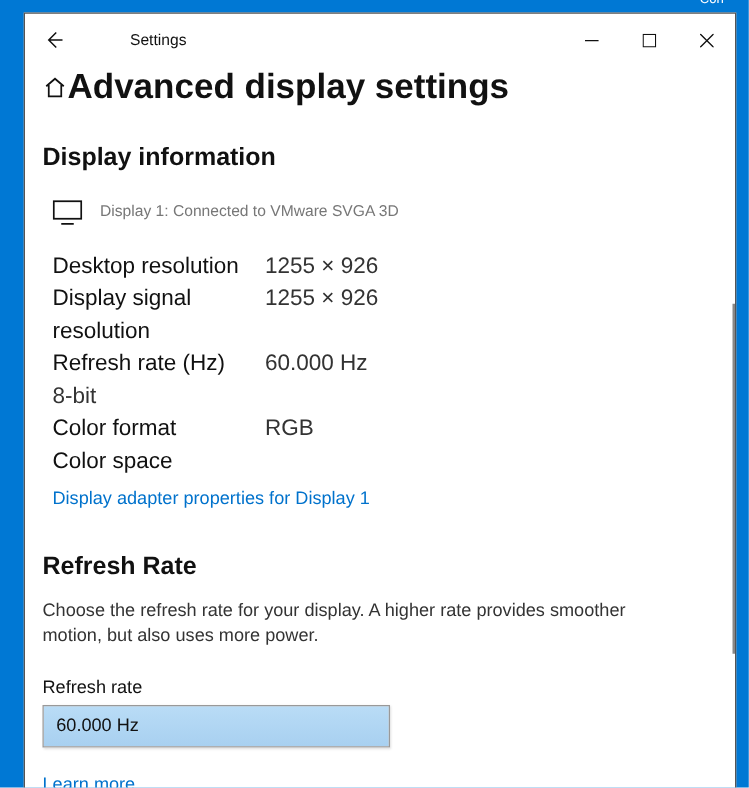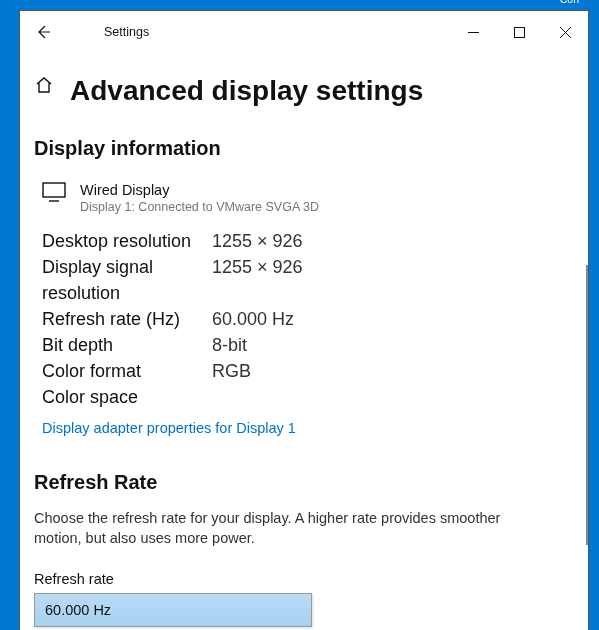--- a/index.html
+++ b/index.html
@@ -4,21 +4,21 @@
   <style>
     * { margin: 0; padding: 0; box-sizing: border-box; font-family: "Segoe UI", Arial, sans-serif; }
     body { background: #0078d4; width: 599px; height: 630px; overflow: hidden; position: relative; }
     .window { position: absolute; left: 19px; top: 10px; width: 570px; height: 630px; background: #fff; border: 1px solid #555; }
     .titlebar { display: flex; align-items: center; height: 42px; gap: 28px; }
     .back-btn { width: 46px; display: flex; justify-content: center; align-items: center; cursor: pointer; }
     .title { font-size: 12.5px; flex: 1; padding-left: 10px; color: #111; }
     .win-btns { display: flex; }
     .win-btn { width: 46px; height: 32px; display: flex; justify-content: center; align-items: center; cursor: pointer; }
     .content { padding: 0 16px 0 14px; max-height: 580px; position: relative; }
-    .header-row { display: flex; align-items: flex-start; gap: 16px; margin-top: 22px; }
+    .header-row { display: flex; align-items: flex-end; }
     .home-icon { cursor: pointer; }
     .page-title { font-size: 28px; font-weight: 600; color: #111; }
     .section-title { font-size: 20px; font-weight: 600; color: #111; margin-top: 30px; }
     .display-block { display: flex; align-items: flex-start; gap: 14px; margin-top: 22px; padding-left: 8px; }
     .display-name { font-size: 14.5px; color: #111; }
     .display-sub { font-size: 12.5px; color: #777; margin-top: 2px; text-align: center; }
     .prop-table { margin-top: 14px; padding-left: 8px; }
     .prop-row { display: flex; font-size: 18px; color: #111; line-height: 26px; }
     .prop-label { width: 170px; }
     .prop-val { flex: 1; color: #333; }
@@ -75,40 +75,38 @@
     <div class="section-title">Display information</div>
 
     <div class="display-block">
       <span>
         <svg width="24" height="20" viewBox="0 0 24 20">
             <rect x="1" y="1" width="22" height="14" stroke="#111" stroke-width="1.4" fill="none"></rect>
             <path d="M7 19 H17" stroke="#111" stroke-width="1.4"></path>
           </svg>
       </span>
       <div>
-        <div class="display-name">Wired Display</div>
         <div class="display-sub">Display 1: Connected to VMware SVGA 3D</div>
       </div>
     </div>
 
     <div class="prop-table">
       <div class="prop-row">
           <div class="prop-label">Desktop resolution</div>
           <div class="prop-val">1255 × 926</div>
         </div>
       <div class="prop-row">
           <div class="prop-label">Display signal resolution</div>
           <div class="prop-val">1255 × 926</div>
         </div>
       <div class="prop-row">
           <div class="prop-label">Refresh rate (Hz)</div>
           <div class="prop-val">60.000 Hz</div>
         </div>
       <div class="prop-row">
-          <div class="prop-label">Bit depth</div>
           <div class="prop-val">8-bit</div>
         </div>
       <div class="prop-row">
           <div class="prop-label">Color format</div>
           <div class="prop-val">RGB</div>
         </div>
       <div class="prop-row">
           <div class="prop-label">Color space</div>
         </div>
     </div>

